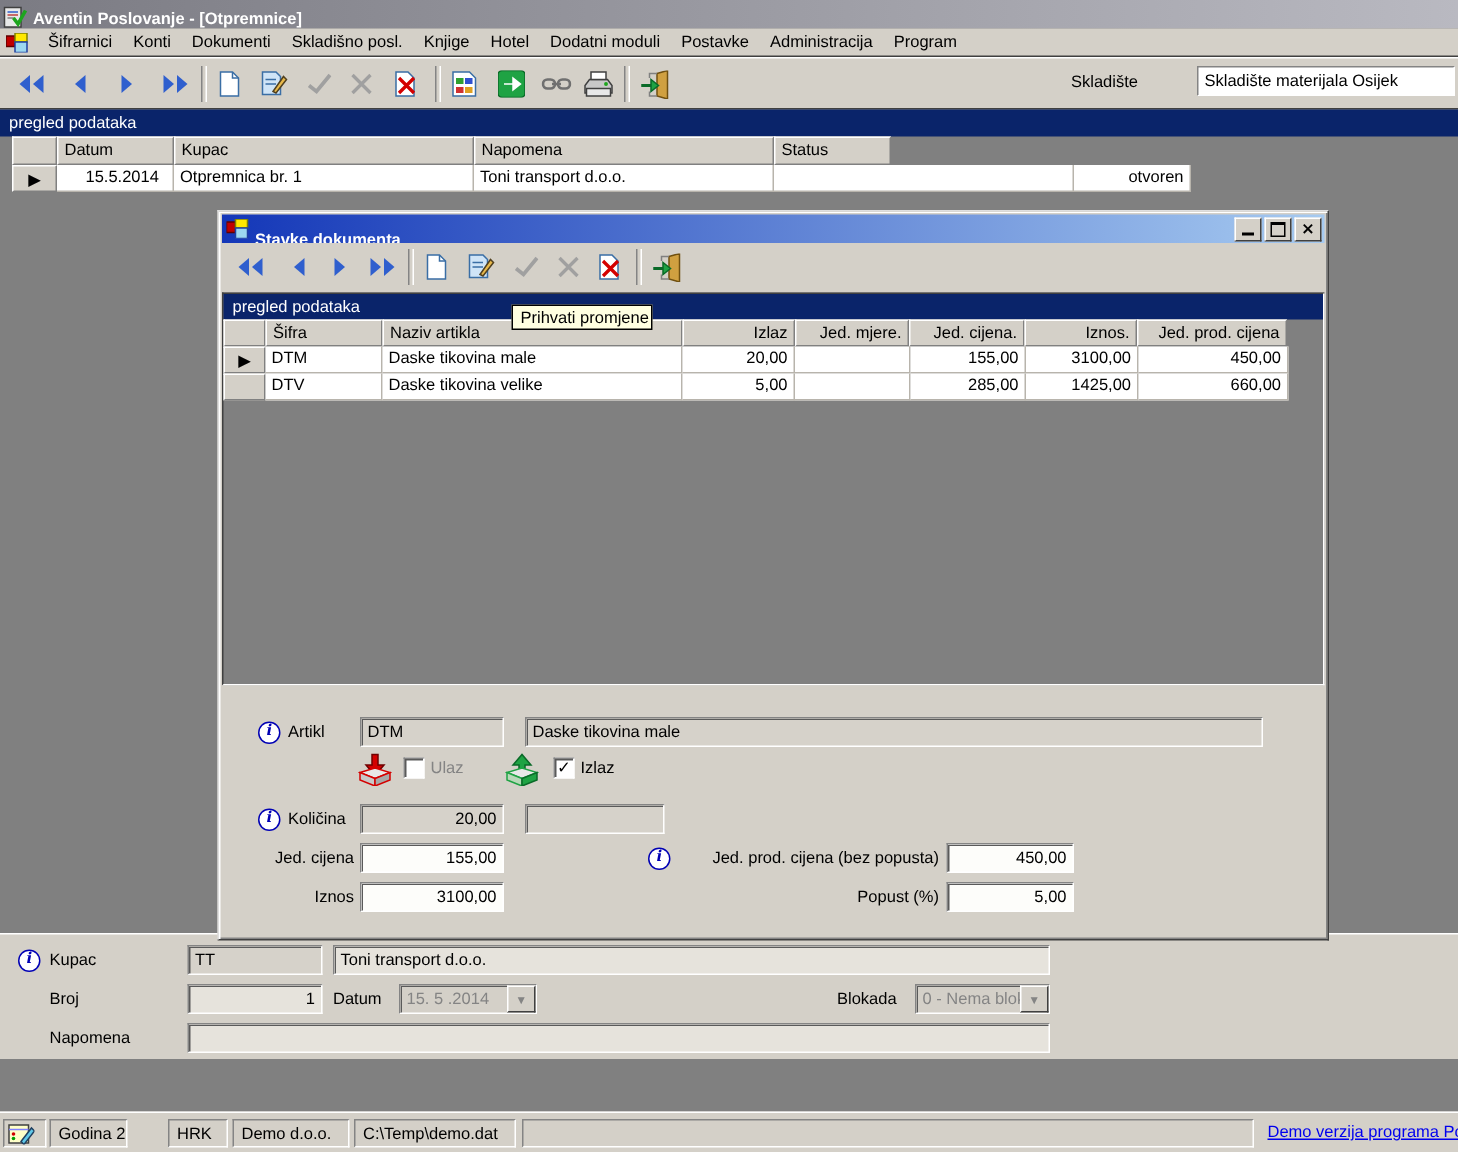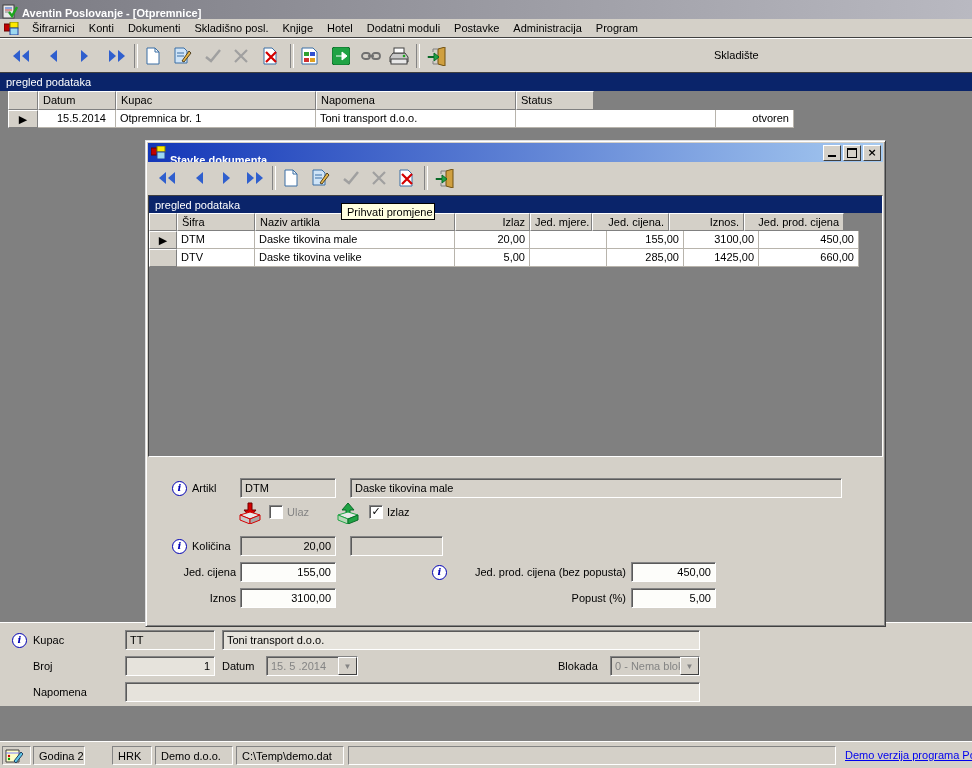--- a/index.html
+++ b/index.html
@@ -185,20 +185,21 @@
     </div>
   <div class="tb-sep" style="left:416px"></div>
   <div class="tb-btn" style="left:424px">
       <svg width="20" height="19" viewBox="0 0 20 19">
         <path d="M11 2 L18 0 V19 L11 17 Z" fill="#d0a040" stroke="#705010"></path>
         <path d="M11 2 H6 V5 M11 17 H6 V14" fill="none" stroke="#808080"></path>
         <path d="M1 9.5 h6 v-3.5 l5 4 l-5 4 v-3.5 h-6 z" fill="#1fa344" stroke="#0a6a28"></path>
       </svg>
     </div>
   <span class="lbl" style="left:714px;top:7px;width:76px;">Skladište</span>
+  <input class="abs sunken-lite" style="left: 798px; top: 5px; width: 172px; height: 20px; background: rgb(255, 255, 255); font: 11px &quot;Liberation Sans&quot;, sans-serif; padding: 0px 4px; box-sizing: border-box;" value="Skladište materijala Osijek">
 </div>
 
 <div class="abs navybar" style="left:0;top:73px;width:972px;height:18px;">
   <span>pregled podataka</span>
 </div>
 
 <div class="abs" style="left:8px;top:91px;">
   <div class="grid-row">
     <div class="gsel" style="width:30px;height:19px;"></div>
     <div class="gh" style="width:78px;height:19px;">Datum</div>
@@ -344,21 +345,21 @@
 
   <div class="abs" style="left:2px;top:54px;width:735px;height:262px;background:#808080;border:1px solid;border-color:#404040 #fff #fff #404040;box-sizing:border-box;">
     <div class="navybar" style="width:733px;height:17px;">
       <span>pregled podataka</span>
     </div>
     <div class="grid-row">
       <div class="gsel" style="width:28px;height:18px;"></div>
       <div class="gh" style="width:78px;height:18px;">Šifra</div>
       <div class="gh" style="width:200px;height:18px;">Naziv artikla</div>
       <div class="gh num" style="width:75px;height:18px;">Izlaz</div>
-      <div class="gh num" style="width:62px;height:18px;">Jed. mjere.</div>
+      <div class="gh num" style="width:76px;height:18px;">Jed. mjere.</div>
       <div class="gh num" style="width:77px;height:18px;">Jed. cijena.</div>
       <div class="gh num" style="width:75px;height:18px;">Iznos.</div>
       <div class="gh num" style="width:100px;height:18px;">Jed. prod. cijena</div>
     </div>
     <div class="grid-row">
       <div class="gsel" style="width:28px;height:18px;">▶</div>
       <div class="gc" style="width:78px;height:18px;">DTM</div>
       <div class="gc" style="width:200px;height:18px;">Daske tikovina male</div>
       <div class="gc num" style="width:75px;height:18px;">20,00</div>
       <div class="gc num" style="width:77px;height:18px;"></div>

